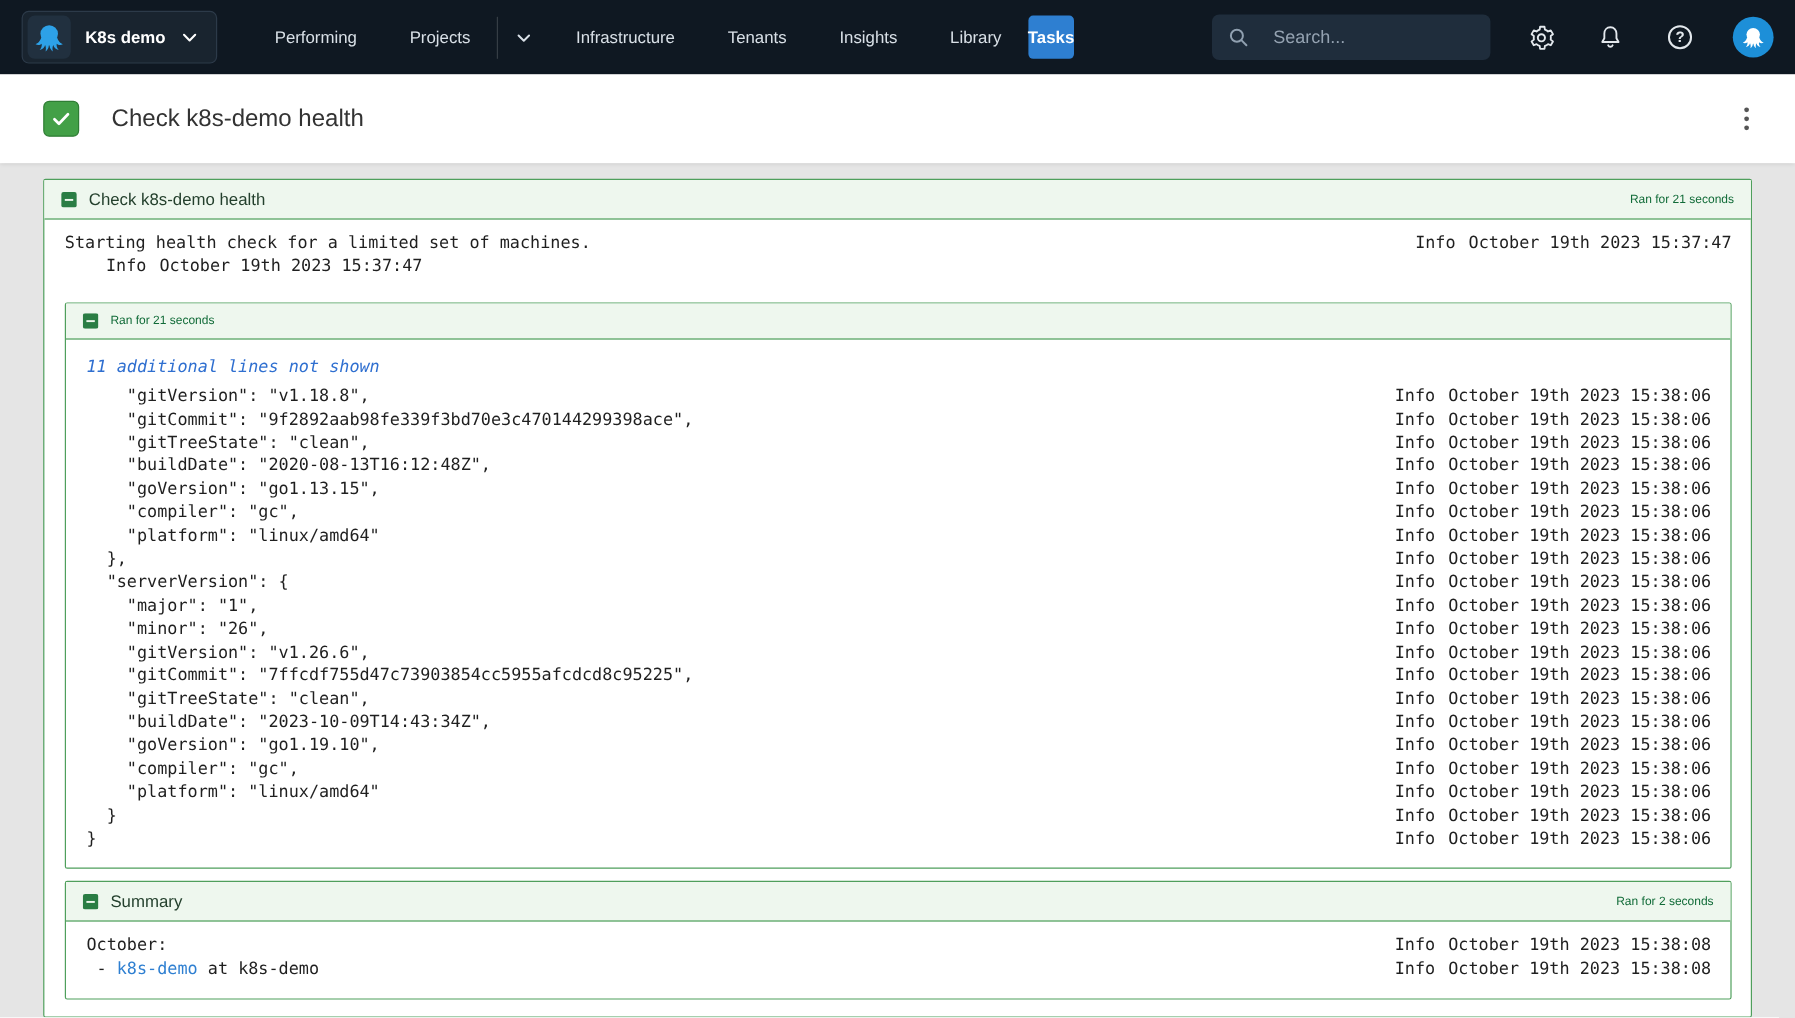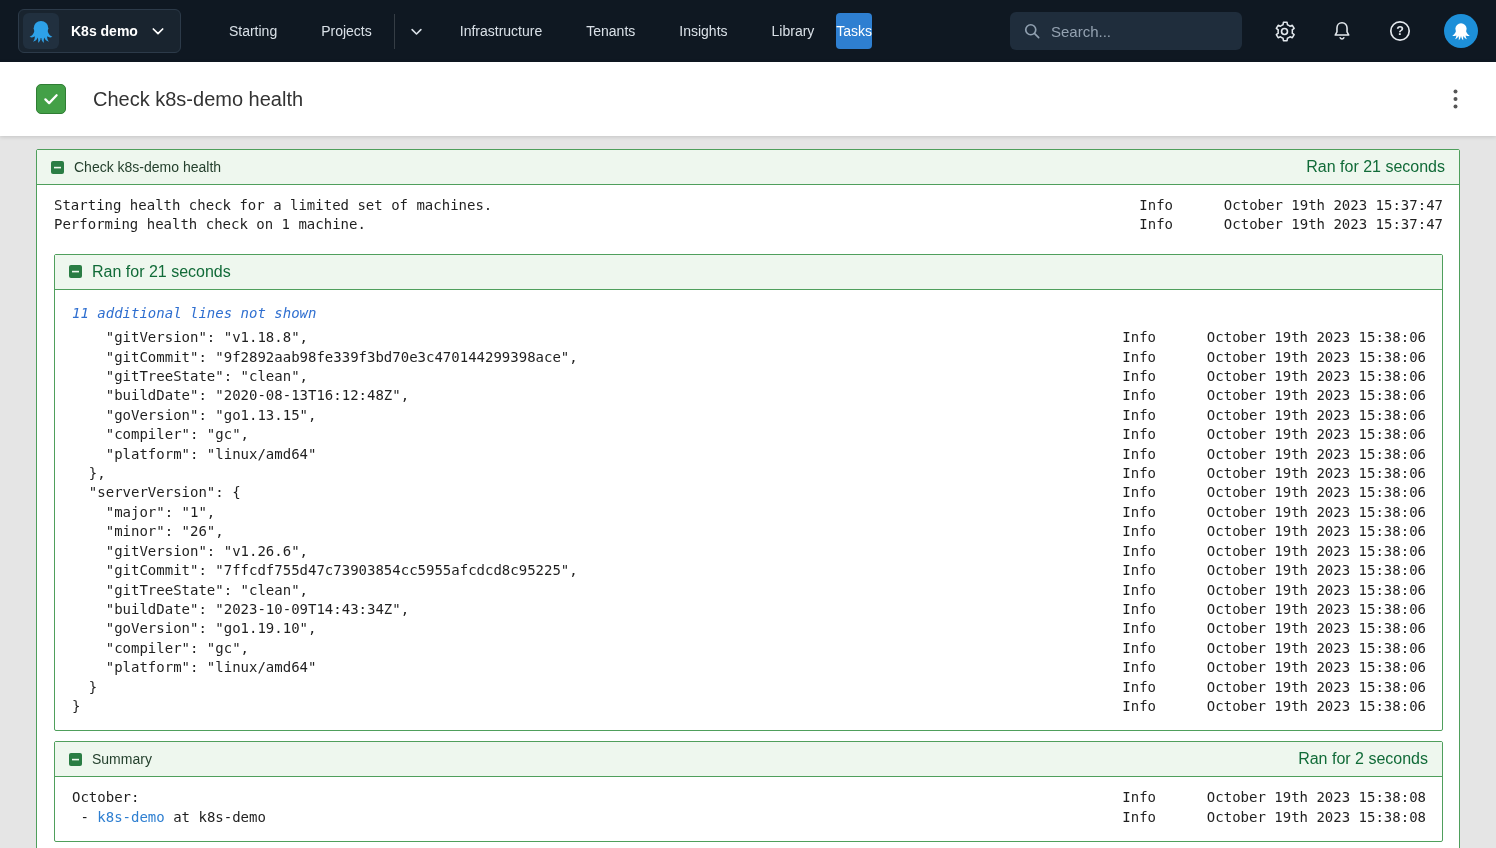--- a/index.html
+++ b/index.html
@@ -25,28 +25,28 @@
   .logo-box {
     width: 36px; height: 36px; border-radius: 6px; background: #21303f;
     display: flex; align-items: center; justify-content: center;
   }
   .space-label { color: #ffffff; font-size: 14px; font-weight: bold; }
   .nav-items { display: flex; align-items: center; margin-left: 26px; }
   .nav-item {
     color: #d9e0e7; font-size: 14px; padding: 10px 22px; cursor: pointer;
     white-space: nowrap; border-radius: 4px;
   }
-  .nav-item.active { background: #2e7fd1; color: #ffffff; padding: 10px 0; }
+  .nav-item.active { background: #2e7fd1; color: #ffffff; padding: 10px 0; font-weight: bold; }
   .nav-item.nav-chevron {
     padding: 10px 14px; display: flex; align-items: center;
     border-left: 1px solid rgba(255,255,255,0.16); border-radius: 0;
   }
   .search {
     margin-left: auto; width: 232px; height: 38px; background: #1f2d3c;
-    border-radius: 6px; display: flex; align-items: center; padding: 0 12px; gap: 9px;
+    border-radius: 6px; display: flex; align-items: center; padding: 0 12px; gap: 19px;
   }
   .search input {
     background: transparent; border: none; outline: none;
     color: #cfd8e0; font-size: 15px; width: 100%;
     font-family: "Liberation Sans", sans-serif;
   }
   .search input::placeholder { color: #94a2b1; }
   .nav-icons { display: flex; align-items: center; gap: 30px; margin-left: 28px; }
   .icon-btn { width: 28px; height: 28px; display: flex; align-items: center; justify-content: center; cursor: pointer; }
   .avatar {
@@ -72,34 +72,34 @@
 
   
   .content { flex: 1; padding: 13px 36px 0; overflow: hidden; }
   .section { border: 1px solid #4f9f5c; border-radius: 2px; background: #ffffff; }
   .section-header {
     background: #eef7ee; display: flex; align-items: center; gap: 10px;
     padding: 8px 14px; border-bottom: 1px solid #4f9f5c; cursor: pointer;
   }
   .collapse-icon { display: flex; flex-shrink: 0; }
   .section-title { font-size: 14px; color: #24402d; flex: 1; }
-  .section-duration { font-size: 16px; color: #116b38; white-space: nowrap; }
+  .section-duration { font-size: 10px; color: #116b38; white-space: nowrap; }
   .section-body { padding: 11px 16px 14px 17px; }
 
   .child-section { margin-top: 19px; }
   .child-section + .child-section { margin-top: 10px; }
 
   .log-row {
     display: flex; align-items: baseline;
     font-family: "DejaVu Sans Mono", monospace;
     font-size: 14px; line-height: 19.4px; color: #1f1f1f;
   }
   .log-text { flex: 1; white-space: pre; overflow: hidden; }
   .log-level { width: 56px; flex-shrink: 0; margin-left: 12px; text-align: right; }
-  .log-time { width: 230px; flex-shrink: 0; text-align: right; margin-left: 40px; }
+  .log-time { width: 230px; flex-shrink: 0; text-align: right; }
   .log-link { color: #2e7fd1; text-decoration: none; cursor: pointer; margin-top: 40px; }
   .log-notice {
     font-family: "DejaVu Sans Mono", monospace; font-size: 14px;
     font-style: italic; color: #2f6fd0; line-height: 19.4px;
     margin: 3px 0 5px; cursor: pointer;
   }
 </style>
 </head>
 <body>
 
@@ -117,21 +117,21 @@
       </span>
       <span class="space-label">K8s demo</span>
       <span style="display:flex;">
         <svg width="16" height="16" viewBox="0 0 24 24">
             <path d="M5 9l7 7 7-7" fill="none" stroke="#ffffff" stroke-width="2.6" stroke-linecap="round" stroke-linejoin="round"></path>
           </svg>
       </span>
     </div>
 
     <div class="nav-items">
-        <div class="nav-item">Starting</div>
+        <div class="nav-item">Performing</div>
         <div class="nav-item">Projects</div>
         <div class="nav-item nav-chevron">
           <svg width="15" height="15" viewBox="0 0 24 24">
             <path d="M5 9l7 7 7-7" fill="none" stroke="#d9e0e7" stroke-width="2.6" stroke-linecap="round" stroke-linejoin="round"></path>
           </svg>
         </div>
         <div class="nav-item">Infrastructure</div>
         <div class="nav-item">Tenants</div>
         <div class="nav-item">Insights</div>
         <div class="nav-item">Library</div>
@@ -209,21 +209,20 @@
       </div>
       <div class="section-body">
 
         <div class="log-lines">
             <div class="log-row">
               <span class="log-text">Starting health check for a limited set of machines.</span>
               <span class="log-level">Info</span>
               <span class="log-time">October 19th 2023 15:37:47</span>
             </div>
             <div class="log-row">
-              <span class="log-text">Performing health check on 1 machine.</span>
               <span class="log-level">Info</span>
               <span class="log-time">October 19th 2023 15:37:47</span>
             </div>
           </div>
 
         <div class="section child-section">
           <div class="section-header">
             <span class="collapse-icon">
               <svg width="13" height="13" viewBox="0 0 13 13">
                 <rect width="13" height="13" rx="2" fill="#2a7d44"></rect>

